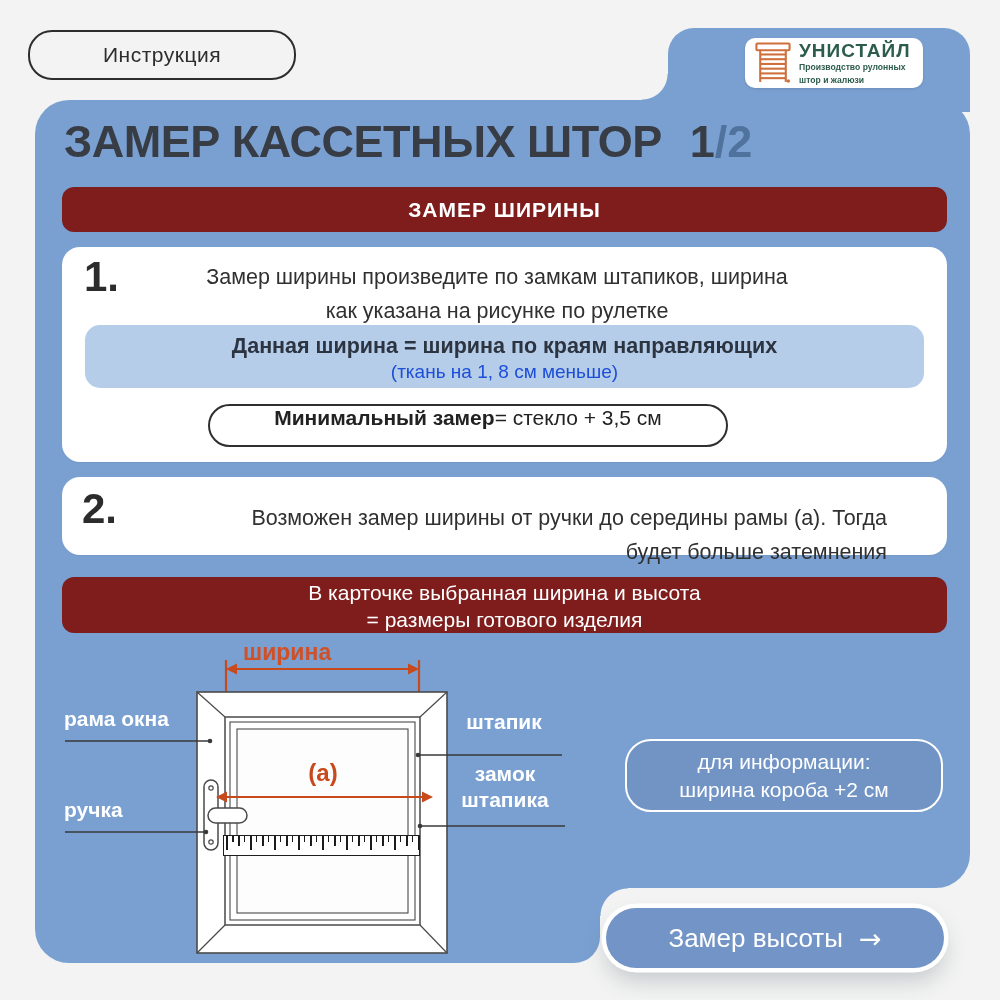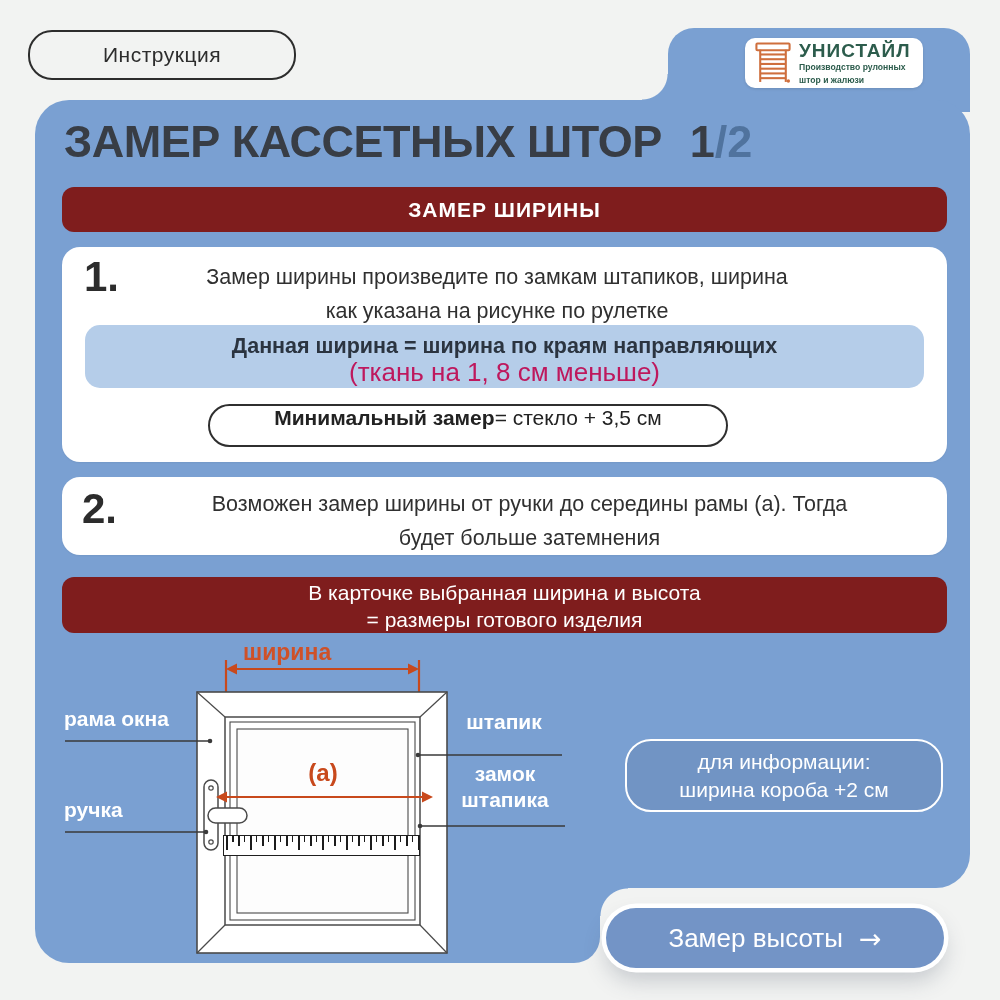--- a/index.html
+++ b/index.html
@@ -50,26 +50,26 @@
 
   
   .card{background:#fff;border-radius:18px;box-shadow:0 1px 2px rgba(0,0,0,.05);}
   .card1{left:62px;top:247px;width:885px;height:215px;}
   .card2{left:62px;top:477px;width:885px;height:78px;}
   .step-num{position:absolute;font-size:42px;font-weight:700;color:#2c2c2c;}
   .num1{left:22px;top:6px;}
   .num2{left:20px;top:8px;}
   .step-text{position:absolute;text-align:center;font-size:21.5px;color:#303030;line-height:34px;}
   .t1{left:95px;top:13px;width:680px;}
-  .t2{left:110px;top:10px;width:715px;}
+  .t2{left:110px;top:24px;width:715px;text-align:right;}
 
   .highlight{position:absolute;left:23px;top:78px;width:839px;height:63px;background:#b5cde9;border-radius:15px;
     text-align:center;padding-top:8px;box-sizing:border-box;}
   .hl-title{font-size:21.5px;font-weight:700;color:#2b3440;line-height:26px;}
-  .hl-note{font-size:26px;color:#be185d;line-height:26px;}
+  .hl-note{font-size:19px;color:#1d4ed8;line-height:26px;}
 
   .min-pill{position:absolute;left:146px;top:157px;width:520px;height:43px;background:#fff;
     border:2.2px solid #2f2f2f;border-radius:23px;box-sizing:border-box;
     display:flex;justify-content:center;font-size:21px;color:#222;}
   .min-pill b{font-weight:700;}
 
   
   .diagram-svg{left:60px;top:635px;}
   .ruler{left:223px;top:835px;width:197px;height:21px;background:#fff;border:1.6px solid #1f1f1f;box-sizing:border-box;
     background-image:

